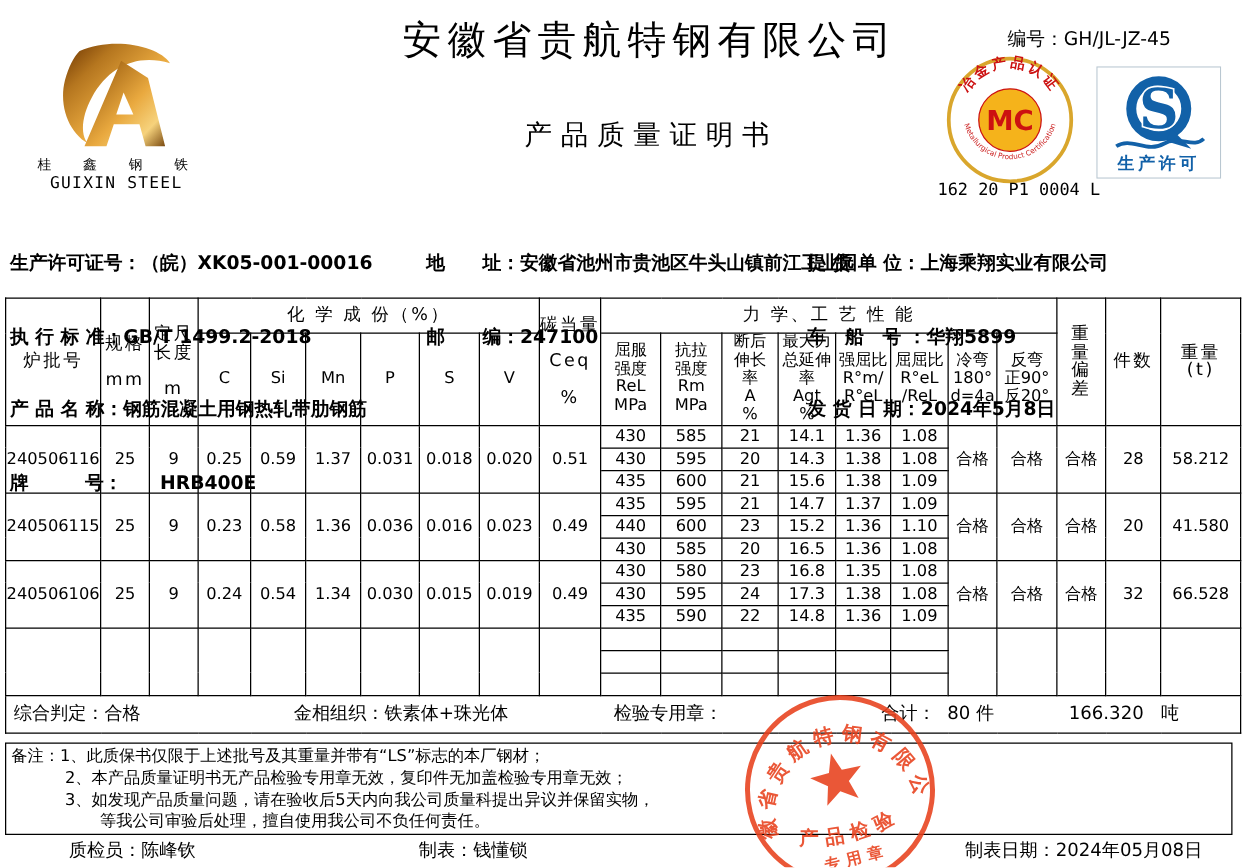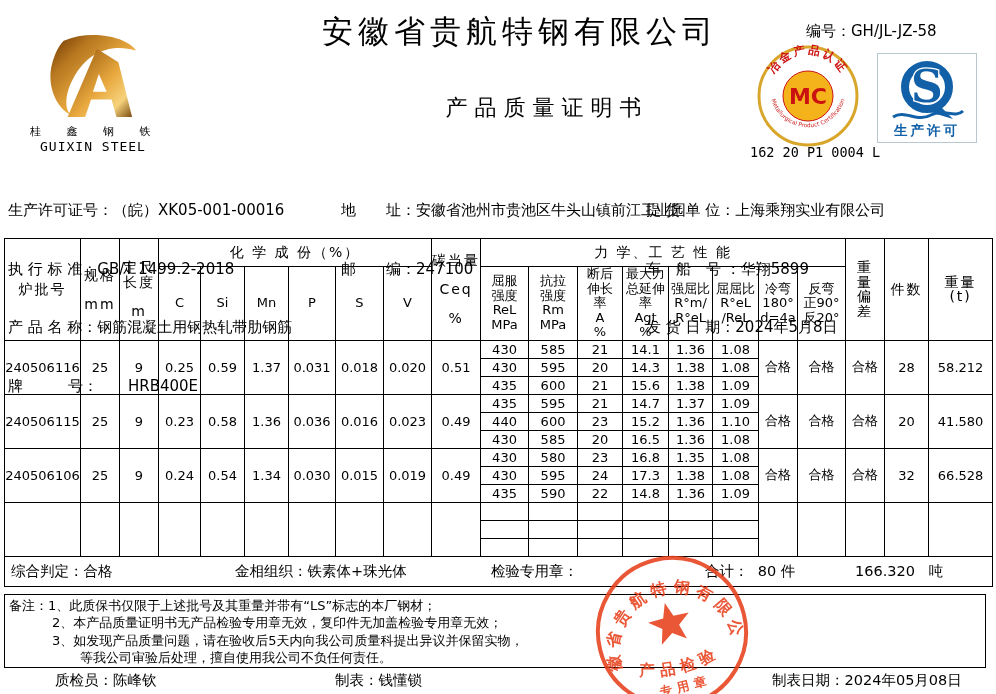--- a/index.html
+++ b/index.html
@@ -2,36 +2,36 @@
 <html><head>
 <meta charset="utf-8">
 <style>
   html,body{margin:0;padding:0;background:#fff;}
   .page{position:relative;width:996px;height:694px;background:#fff;overflow:hidden;
         font-family:"DejaVu Sans","Liberation Sans",sans-serif;color:#000;}
 
   
   .company-title{position:absolute;top:11px;left:520px;transform:translateX(-50%);
         font-size:31px;letter-spacing:5px;white-space:nowrap;}
-  .doc-title{position:absolute;top:93px;left:547px;transform:translateX(-50%);
+  .doc-title{position:absolute;top:93px;left:521px;transform:translateX(-50%);
         font-size:22px;letter-spacing:7px;white-space:nowrap;}
   .doc-code{position:absolute;top:22px;left:806px;font-size:15px;white-space:pre;}
 
   .logo{position:absolute;left:30px;top:33px;width:126px;text-align:center;}
   .logo-cn{margin-top:1px;font-size:11px;letter-spacing:11px;white-space:nowrap;}
   .logo-en{font-size:13px;letter-spacing:1px;font-family:"DejaVu Sans Mono",monospace;white-space:nowrap;}
 
   .mc-badge{position:absolute;left:756px;top:44px;width:104px;height:104px;}
   .mc-code{position:absolute;left:750px;top:144px;width:120px;text-align:center;
         font-size:13.5px;font-family:"DejaVu Sans Mono",monospace;white-space:pre;}
   .qs-badge{position:absolute;left:877px;top:53px;width:100px;height:90px;}
 
   
   .info{position:absolute;top:162px;left:0;width:996px;font-size:15px;line-height:19.5px;}
-  .info-col{position:absolute;top:0;white-space:pre;}
+  .info-col{position:absolute;top:0;white-space:pre;font-weight:bold;}
   .info-col.left{left:8px;}
   .info-col.middle{left:321px;margin-left:20px;}
   .info-col.right{left:646px;}
 
   
   table.cert{position:absolute;left:4px;top:238px;width:988px;border-collapse:collapse;table-layout:fixed;}
   table.cert th,table.cert td{border:1px solid #000;padding:0;font-weight:normal;
         text-align:center;vertical-align:middle;font-size:13px;overflow:hidden;}
   table.cert thead th{white-space:pre-line;line-height:14.5px;}
   tr.h1{height:28px;}
@@ -76,21 +76,21 @@
       <path d="M30,8 C58,-4 95,4 104,18 C78,10 54,20 40,46 C30,64 30,84 42,86 C24,80 12,56 18,32 C21,21 25,13 30,8 Z" fill="url(#gold)"></path>
       <path d="M34,86 L64,16 L86,30 L100,86 L84,86 L79,68 L58,68 L52,86 Z" fill="url(#gold)"></path>
       <path d="M66,42 L74,60 L60,60 Z" fill="#ffffff"></path>
     </svg>
     <div class="logo-cn">桂 鑫 钢 铁</div>
     <div class="logo-en">GUIXIN STEEL</div>
   </div>
 
   <div class="company-title">安徽省贵航特钢有限公司</div>
   <div class="doc-title">产品质量证明书</div>
-  <div class="doc-code"><span>编号：</span><span>GH/JL-JZ-58</span></div>
+  <div class="doc-code"><span>编号：</span><span>GH/JL-JZ-45</span></div>
 
   <svg class="mc-badge" viewBox="0 0 104 104">
     <circle cx="52" cy="52" r="49" fill="#ffffff" stroke="#d9a62c" stroke-width="3"></circle>
     <defs>
       <path id="mcTop" d="M 16,60 A 38,38 0 1 1 88,60"></path>
       <path id="mcBot" d="M 15,54 A 38,38 0 0 0 89,54"></path>
     </defs>
     <text font-size="11.5" fill="#cc1111" font-weight="bold" letter-spacing="2.5">
       <textPath href="#mcTop" startOffset="50%" text-anchor="middle">冶金产品认证</textPath>
     </text>

